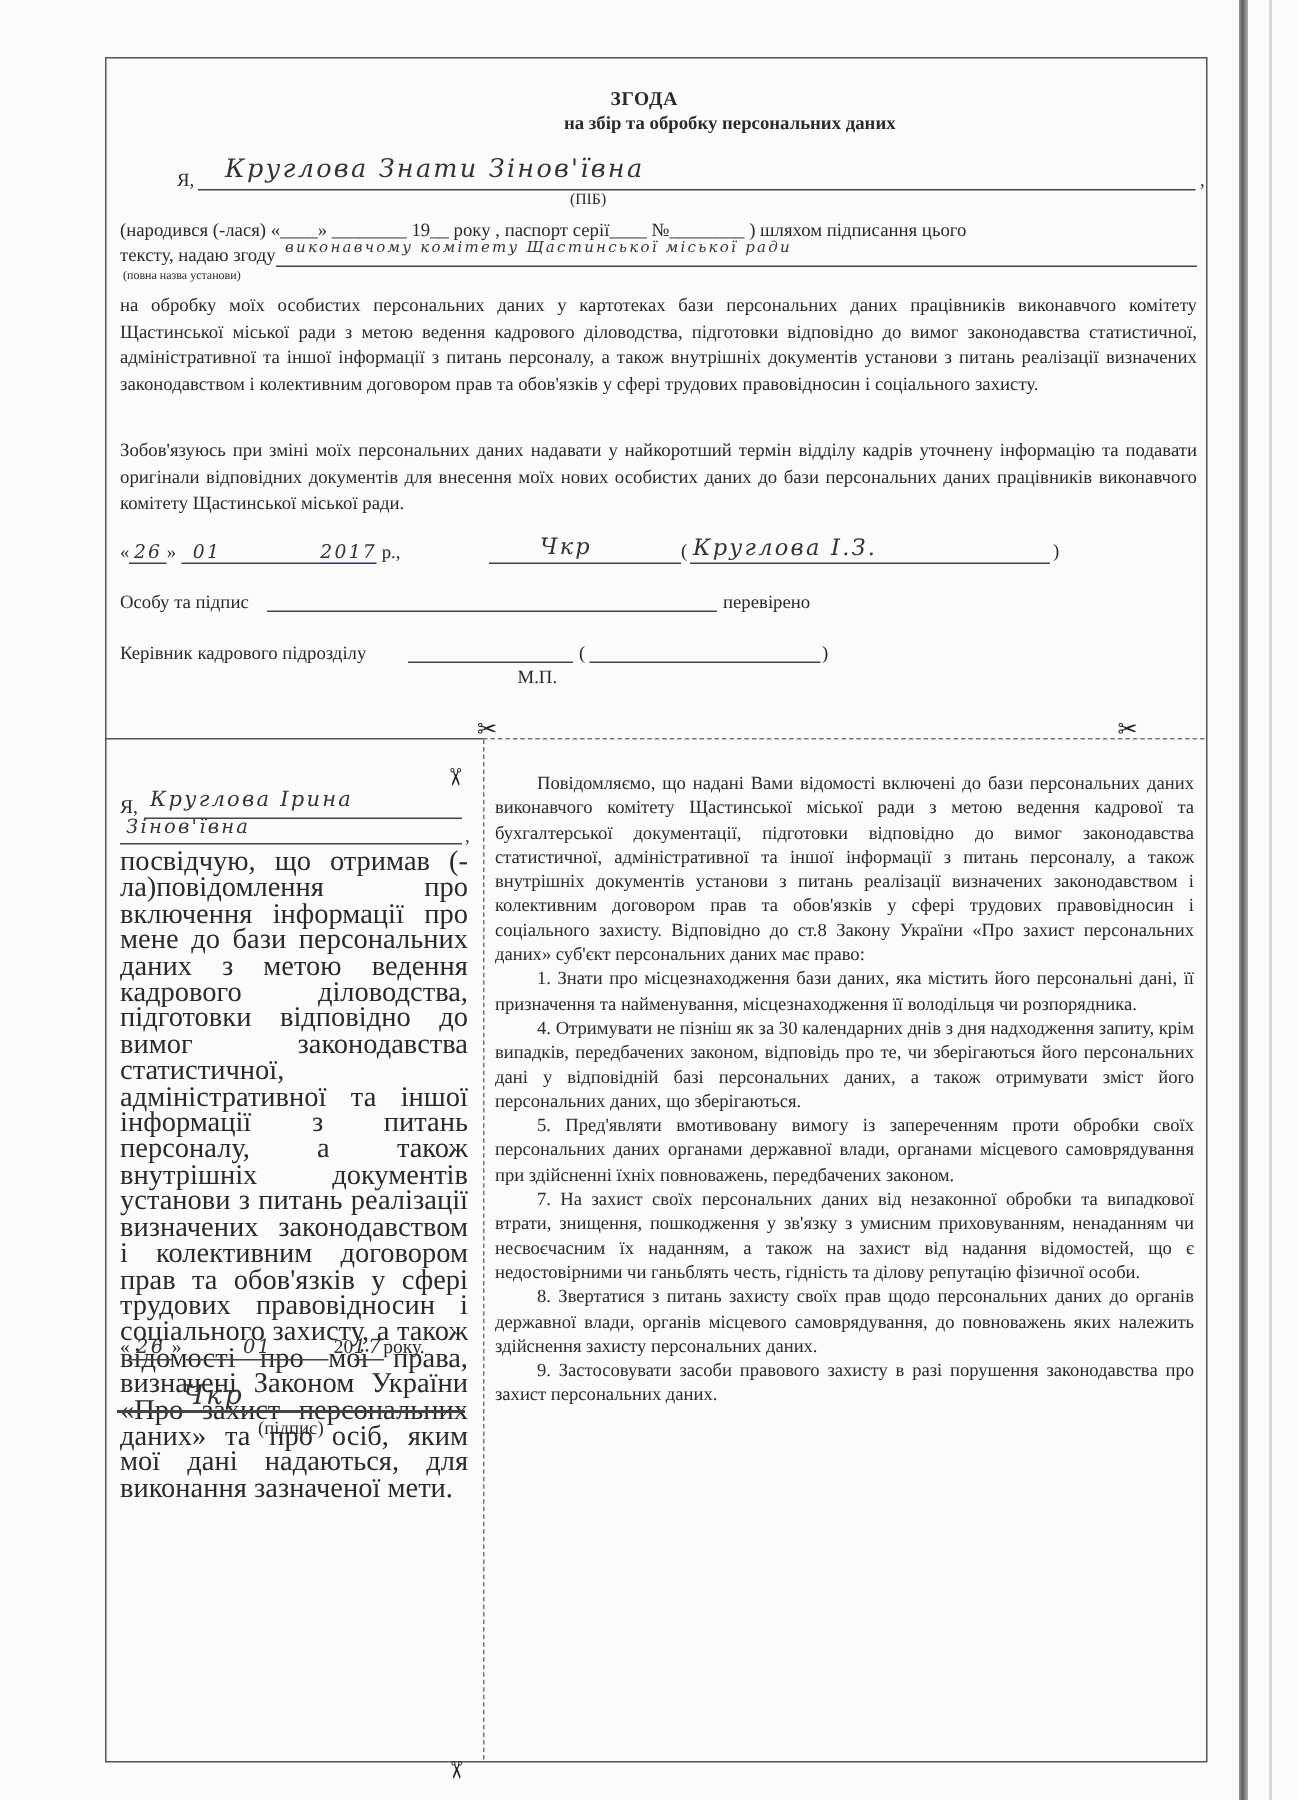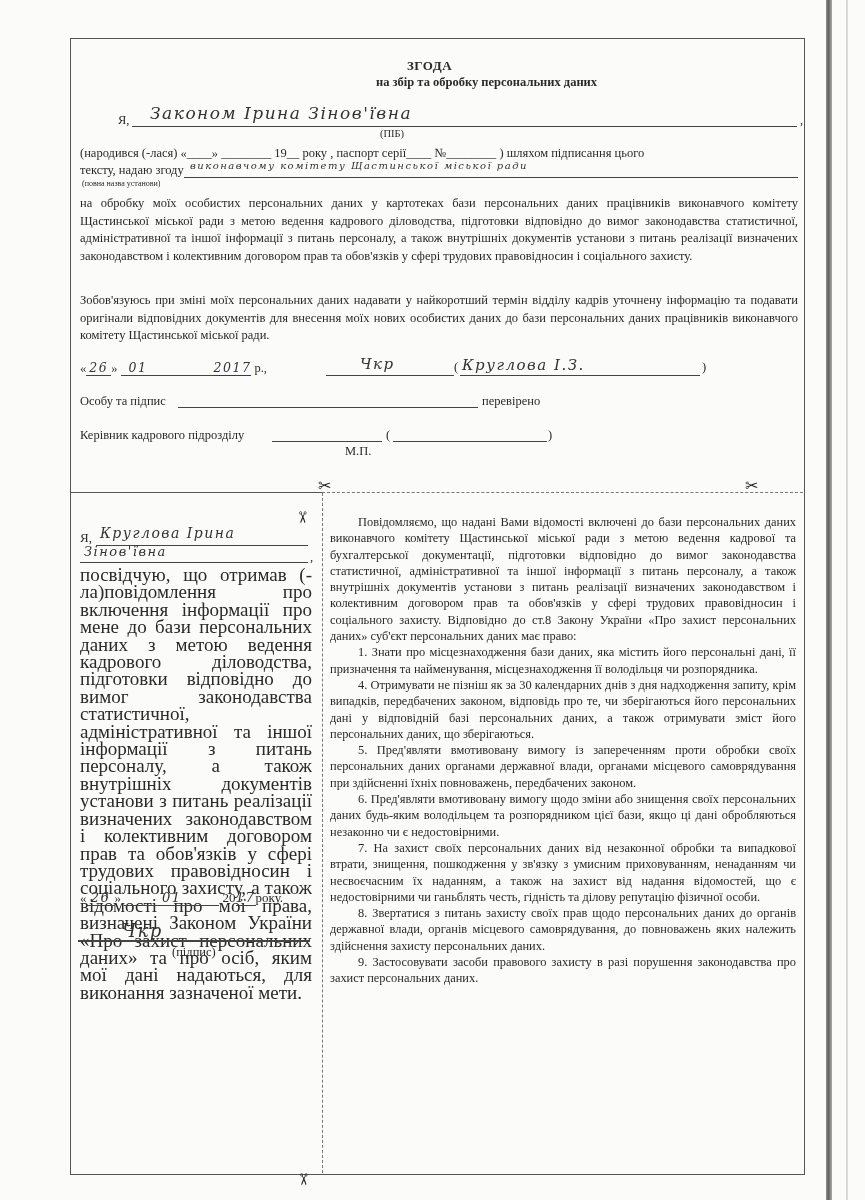--- a/index.html
+++ b/index.html
@@ -52,21 +52,21 @@
 <div class="edge-strip"></div>
 <div class="edge-light"></div>
 
 <div class="frame"></div>
 
 <div class="title">ЗГОДА</div>
 <div class="subtitle">на збір та обробку персональних даних</div>
 
 <div class="line" style="left:118px; top:113px;">Я,</div>
 <div class="uline" style="left:132px; top:126px; width:665px;"></div>
-<div class="line hand" style="left:150px; top:103px; font-size:17px;">Законом Ірина Зінов'ївна</div>
+<div class="line hand" style="left:150px; top:103px; font-size:17px;">Круглова Знати Зінов'ївна</div>
 <div class="line" style="left:800px; top:113px;">,</div>
 <div class="line" style="left:380px; top:128px; font-size:10.5px;">(ПІБ)</div>
 
 <div class="line" style="left:80px; top:146px; width:718px; text-align:justify;">(народився (-лася) «____» ________ 19__ року , паспорт серії____ №________ ) шляхом підписання цього</div>
 <div class="line" style="left:80px; top:163px;">тексту, надаю згоду</div>
 <div class="uline" style="left:184px; top:177px; width:614px;"></div>
 <div class="line hand" style="left:190px; top:160px; font-size:10px;">виконавчому комітету Щастинської міської ради</div>
 <div class="line small" style="left:82px; top:179px;">(повна назва установи)</div>
 
 <div class="para" style="top:195px;">на обробку моїх особистих персональних даних у картотеках бази персональних даних працівників виконавчого комітету Щастинської міської ради з метою ведення кадрового діловодства, підготовки відповідно до вимог законодавства статистичної, адміністративної та іншої інформації з питань персоналу, а також внутрішніх документів установи з питань реалізації визначених законодавством і колективним договором прав та обов'язків у сфері трудових правовідносин і соціального захисту.</div>
@@ -112,17 +112,16 @@
 
 <div class="line hand" style="left:122px; top:920px; font-size:18px;">Чкр</div>
 <div class="uline" style="left:78px; top:940px; width:232px; border-bottom-width:2px;"></div>
 <div class="line" style="left:172px; top:945px; font-size:12.5px;">(підпис)</div>
 
 <div class="right-col">
   <p>Повідомляємо, що надані Вами відомості включені до бази персональних даних виконавчого комітету Щастинської міської ради з метою ведення кадрової та бухгалтерської документації, підготовки відповідно до вимог законодавства статистичної, адміністративної та іншої інформації з питань персоналу, а також внутрішніх документів установи з питань реалізації визначених законодавством і колективним договором прав та обов'язків у сфері трудових правовідносин і соціального захисту. Відповідно до ст.8 Закону України «Про захист персональних даних» суб'єкт персональних даних має право:</p>
   <p>1. Знати про місцезнаходження бази даних, яка містить його персональні дані, її призначення та найменування, місцезнаходження її володільця чи розпорядника.</p>
   <p>4. Отримувати не пізніш як за 30 календарних днів з дня надходження запиту, крім випадків, передбачених законом, відповідь про те, чи зберігаються його персональних дані у відповідній базі персональних даних, а також отримувати зміст його персональних даних, що зберігаються.</p>
   <p>5. Пред'являти вмотивовану вимогу із запереченням проти обробки своїх персональних даних органами державної влади, органами місцевого самоврядування при здійсненні їхніх повноважень, передбачених законом.</p>
-  <p>6. Пред'являти вмотивовану вимогу щодо зміни або знищення своїх персональних даних будь-яким володільцем та розпорядником цієї бази, якщо ці дані обробляються незаконно чи є недостовірними.</p>
   <p>7. На захист своїх персональних даних від незаконної обробки та випадкової втрати, знищення, пошкодження у зв'язку з умисним приховуванням, ненаданням чи несвоєчасним їх наданням, а також на захист від надання відомостей, що є недостовірними чи ганьблять честь, гідність та ділову репутацію фізичної особи.</p>
   <p>8. Звертатися з питань захисту своїх прав щодо персональних даних до органів державної влади, органів місцевого самоврядування, до повноважень яких належить здійснення захисту персональних даних.</p>
   <p>9. Застосовувати засоби правового захисту в разі порушення законодавства про захист персональних даних.</p>
 </div>
 
 </body></html>

